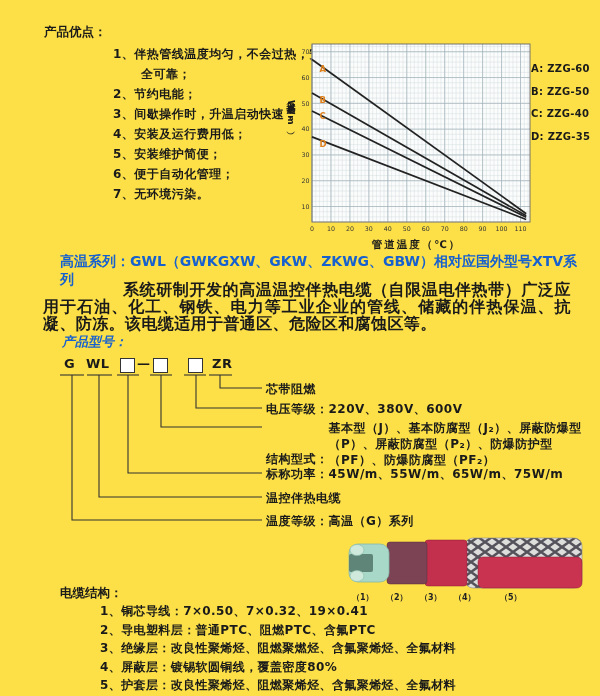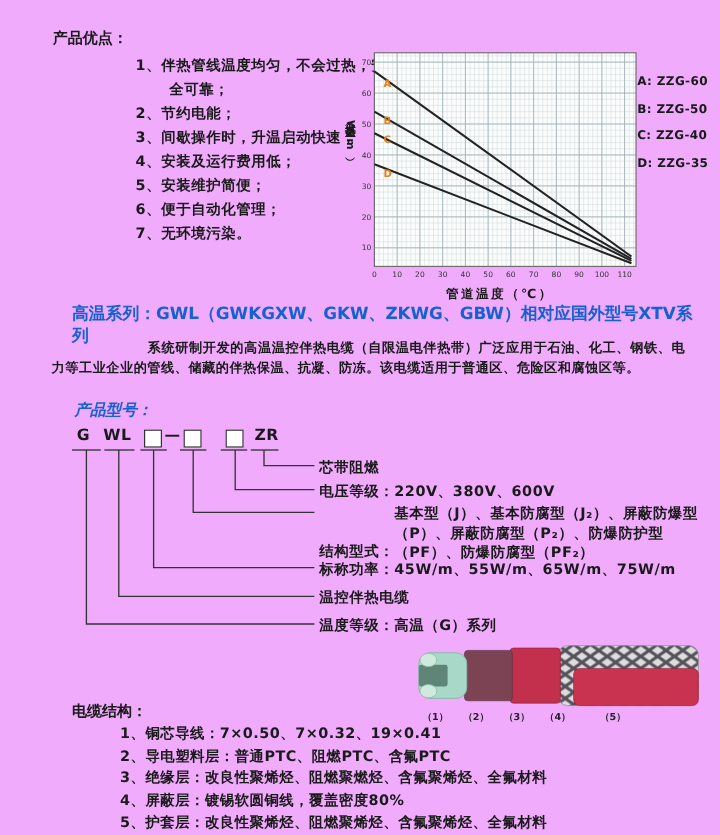--- a/index.html
+++ b/index.html
@@ -1,35 +1,35 @@
 <!DOCTYPE html>
 <html><head>
 <meta charset="utf-8">
 <style>
   html,body{margin:0;padding:0;background:#fff;}
   #page{
-    position:relative;width:600px;height:696px;background:#f0abfc;
+    position:relative;width:600px;height:696px;background:#fde047;
     font-family:"DejaVu Sans","Liberation Sans",sans-serif;
     color:#1a1a1a;overflow:hidden;
   }
   .abs{position:absolute;}
   
   #adv-title{left:44px;top:24px;font-size:12.5px;font-weight:bold;}
   #adv-list{left:113px;top:44px;width:214px;font-size:12px;font-weight:bold;line-height:20px;}
   .adv-item{padding-left:28px;text-indent:-28px;letter-spacing:0.5px;}
   
   #chart-title{left:298px;top:25px;width:292px;text-align:center;font-size:11.5px;font-weight:bold;letter-spacing:0.5px;}
   #curve-chart{left:299px;top:41px;}
   #chart-ylabel{left:284px;top:96px;height:120px;writing-mode:vertical-rl;font-size:9px;font-weight:bold;letter-spacing:1px;}
   #chart-xlabel{left:299px;top:238px;width:235px;text-align:center;font-size:10.5px;font-weight:bold;letter-spacing:2px;}
   #chart-legend{left:531px;top:63px;font-size:10px;font-weight:bold;}
   .legend-item{margin-bottom:11.5px;white-space:nowrap;letter-spacing:0.3px;}
   
   #series-heading{left:60px;top:253px;width:530px;font-size:14px;font-weight:bold;}
-  #intro-para{left:43px;top:281px;width:528px;font-size:11px;font-weight:bold;line-height:17px;text-align:justify;text-indent:80px;letter-spacing:0.4px;}
+  #intro-para{left:43px;top:281px;width:528px;font-size:16px;font-weight:bold;line-height:17px;text-align:justify;text-indent:80px;letter-spacing:0.4px;}
   
   #model-title{left:62px;top:333px;font-size:13px;font-weight:bold;font-style:italic;}
   .code-text{position:absolute;font-size:13px;font-weight:bold;letter-spacing:0.5px;}
   .code-box{position:absolute;width:13px;height:13px;border:1.4px solid #333;background:#fff;}
   #model-lines{left:0;top:355px;}
   .model-row{position:absolute;font-size:12px;font-weight:bold;letter-spacing:0.5px;white-space:nowrap;}
   .model-row .row-key{display:inline-block;}
   #model-row-2{white-space:normal;display:flex;align-items:flex-start;}
   #model-row-2 .row-key{flex:0 0 auto;}
   #model-row-2 .row-val{width:262px;line-height:16px;}

